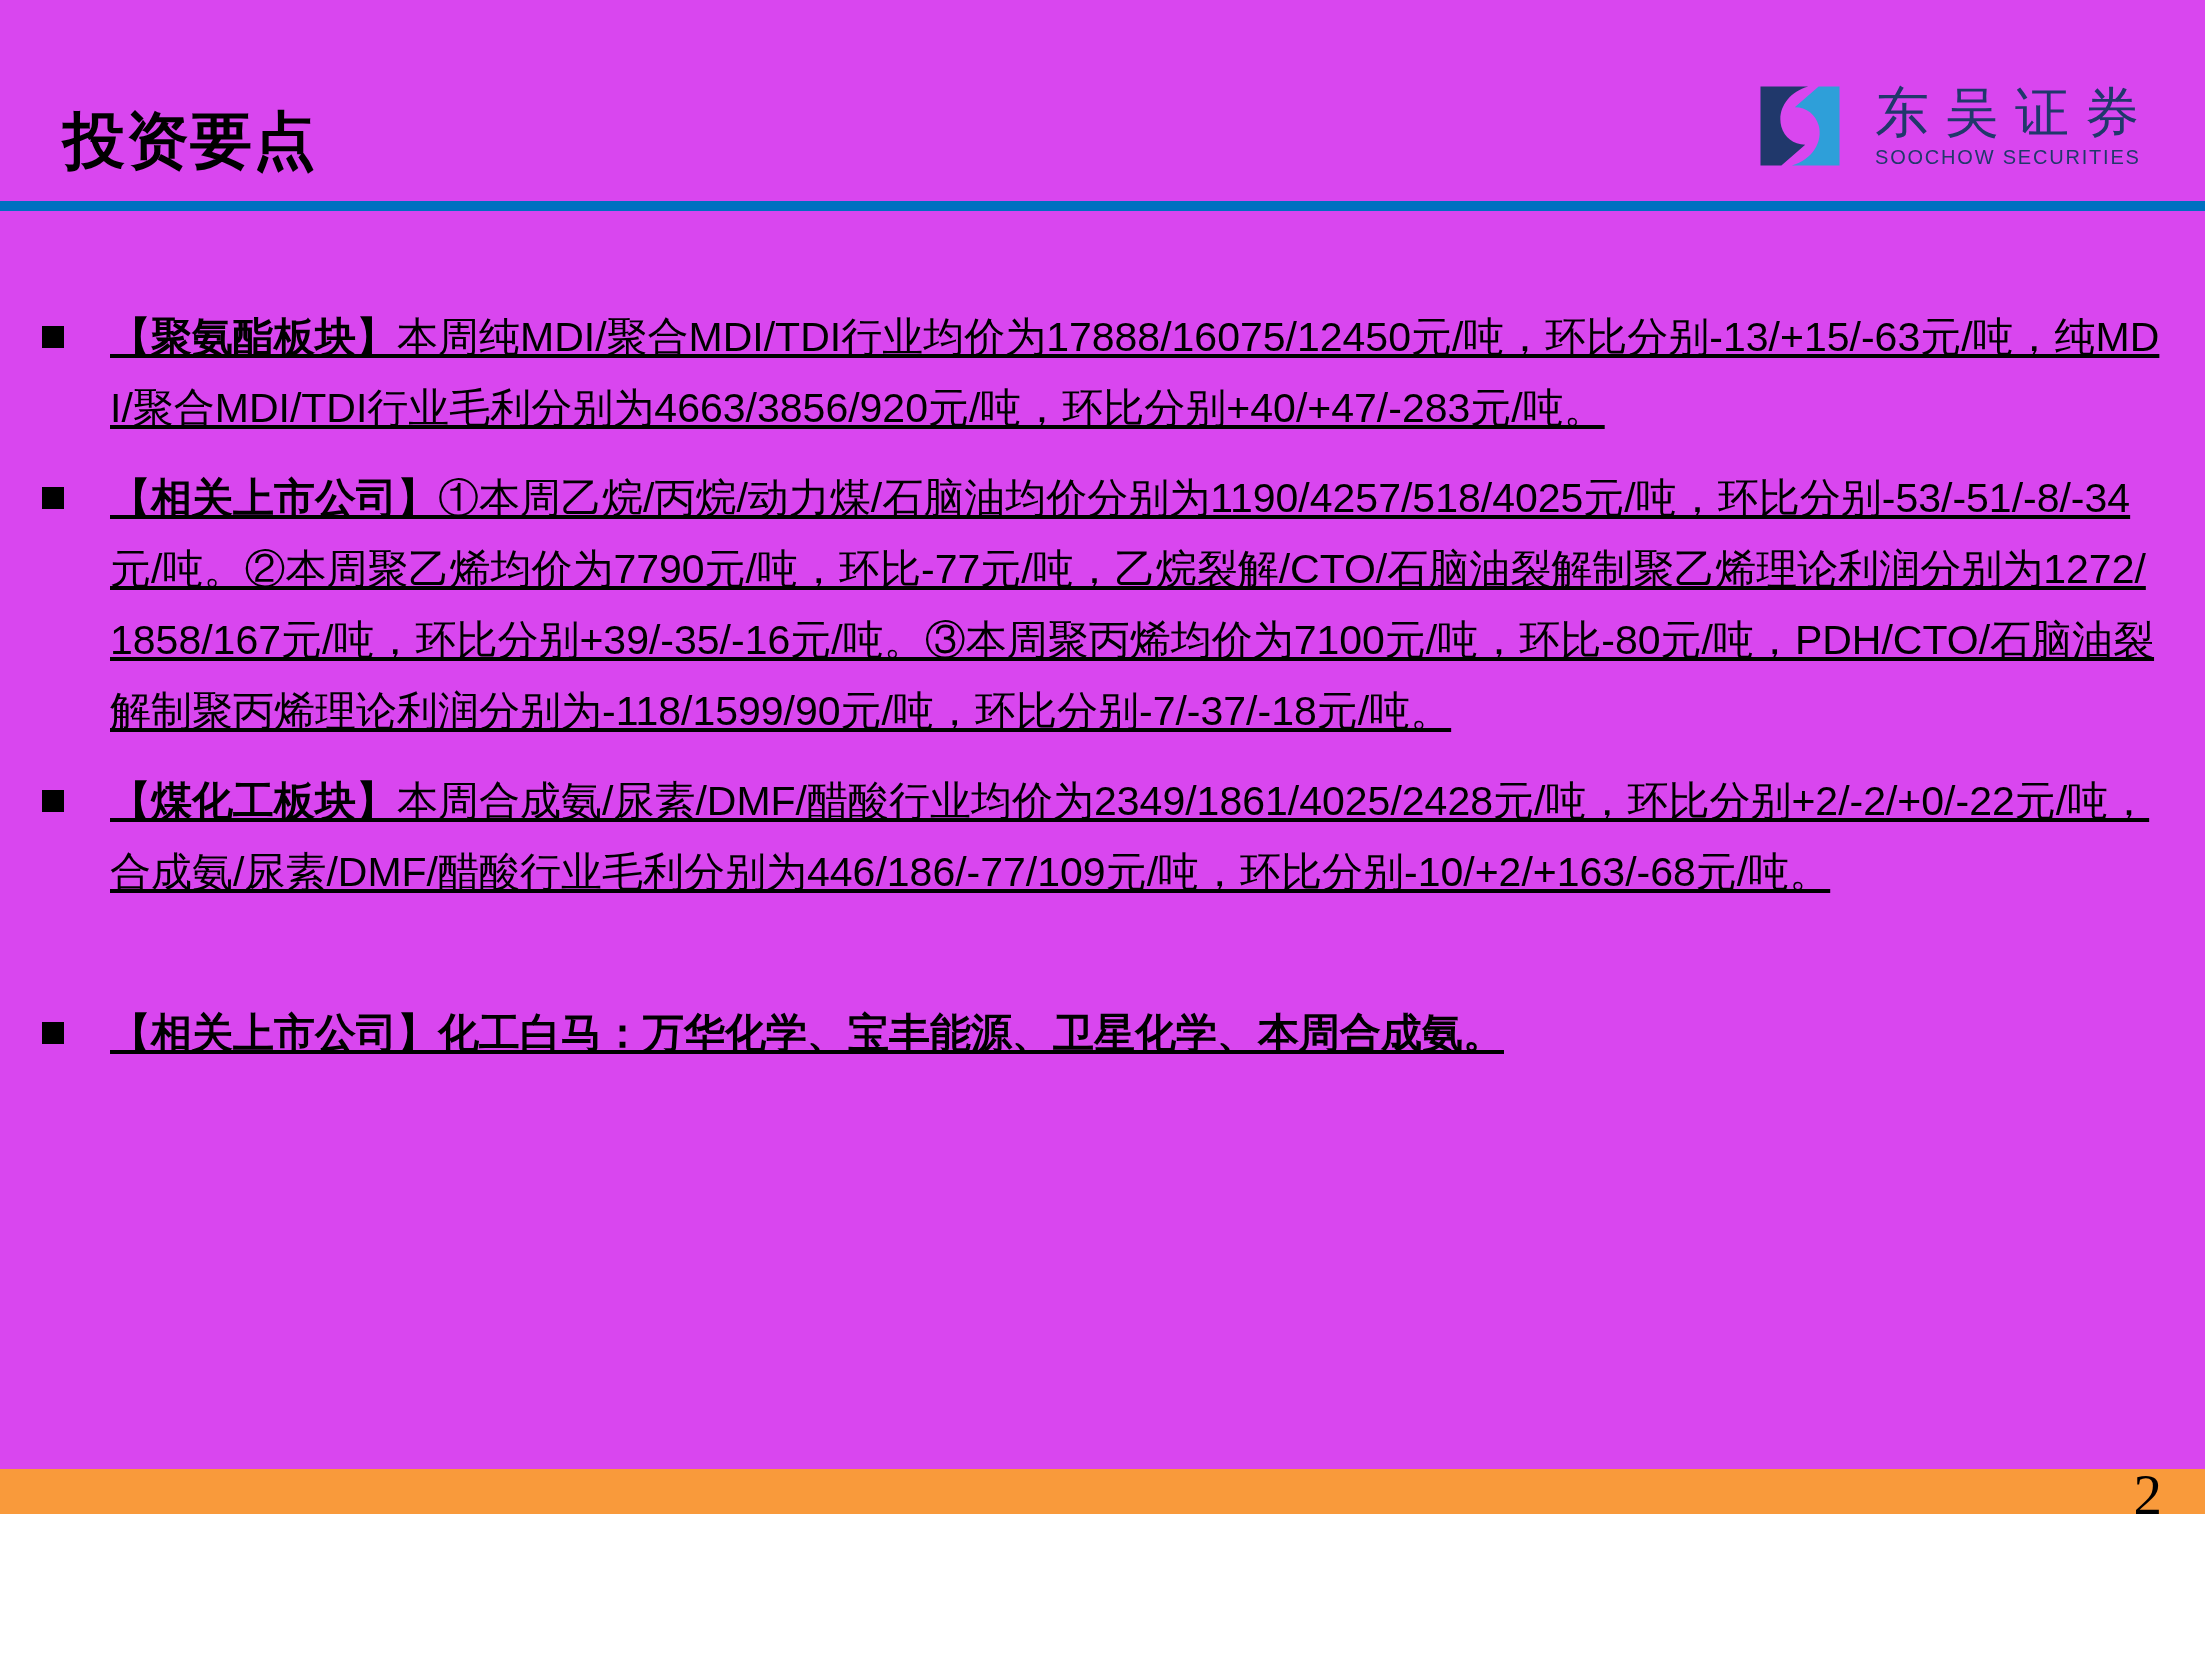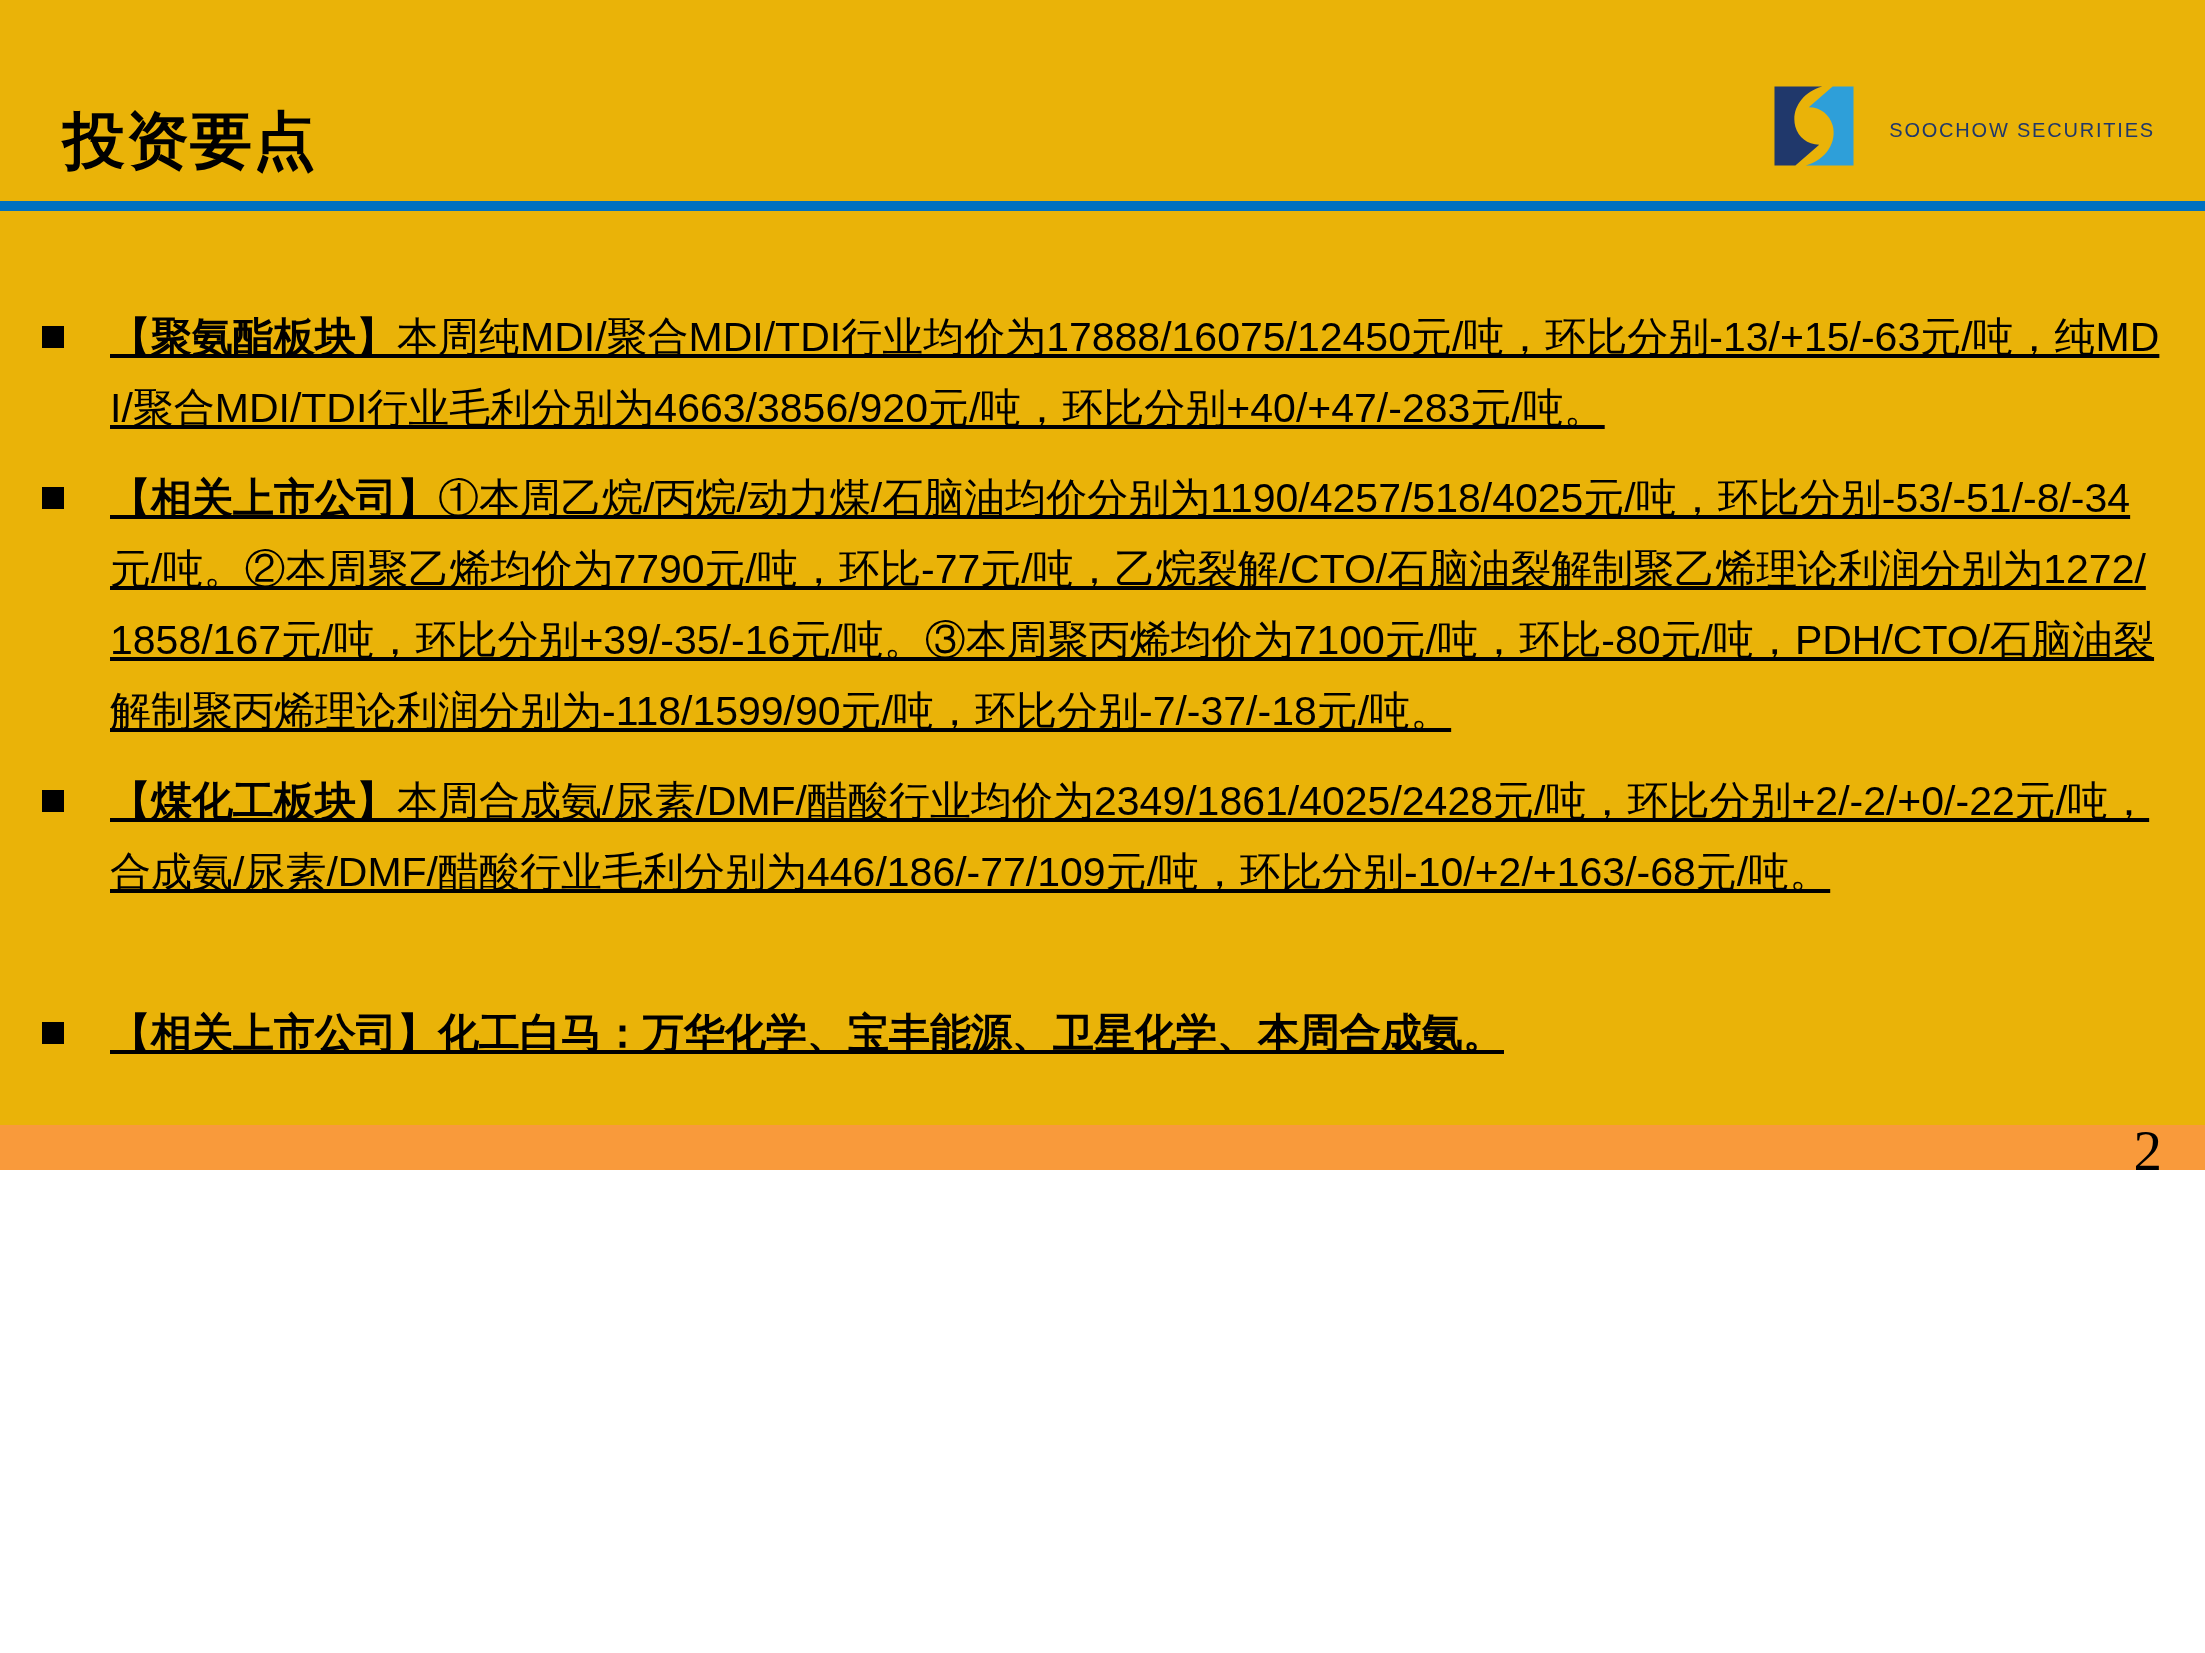--- a/index.html
+++ b/index.html
@@ -3,22 +3,22 @@
 <meta charset="utf-8">
 <style>
   html, body {
     margin: 0;
     padding: 0;
     background: #ffffff;
   }
   .slide {
     position: relative;
     width: 2205px;
-    height: 1170px;
-    background: #eab308;
+    height: 1514px;
+    background: #d946ef;
     overflow: hidden;
     font-family: "Liberation Sans", sans-serif;
     color: #000000;
   }
 
   
   .page-title {
     position: absolute;
     left: 63px;
     top: 110px;
@@ -136,20 +136,21 @@
 <div class="slide">
 
   <h1 class="page-title">投资要点</h1>
 
   <div class="logo">
     <svg class="logo-mark" viewBox="0 0 110 110" xmlns="http://www.w3.org/2000/svg" aria-hidden="true">
       <path d="M2 2 H66 C38 10 24 34 30 56 C34 70 46 80 62 80 L30 108 H2 Z" fill="#20386B"></path>
       <path d="M108 108 H44 C72 100 86 76 80 54 C76 40 64 30 48 30 L80 2 H108 Z" fill="#2E9FD9"></path>
     </svg>
     <div class="logo-text">
+      <div class="logo-cn">东吴证券</div>
       <div class="logo-en">SOOCHOW SECURITIES</div>
     </div>
   </div>
 
   <div class="divider"></div>
 
   <div class="content">
 
     <div class="bullet">
       <span class="marker"></span>

